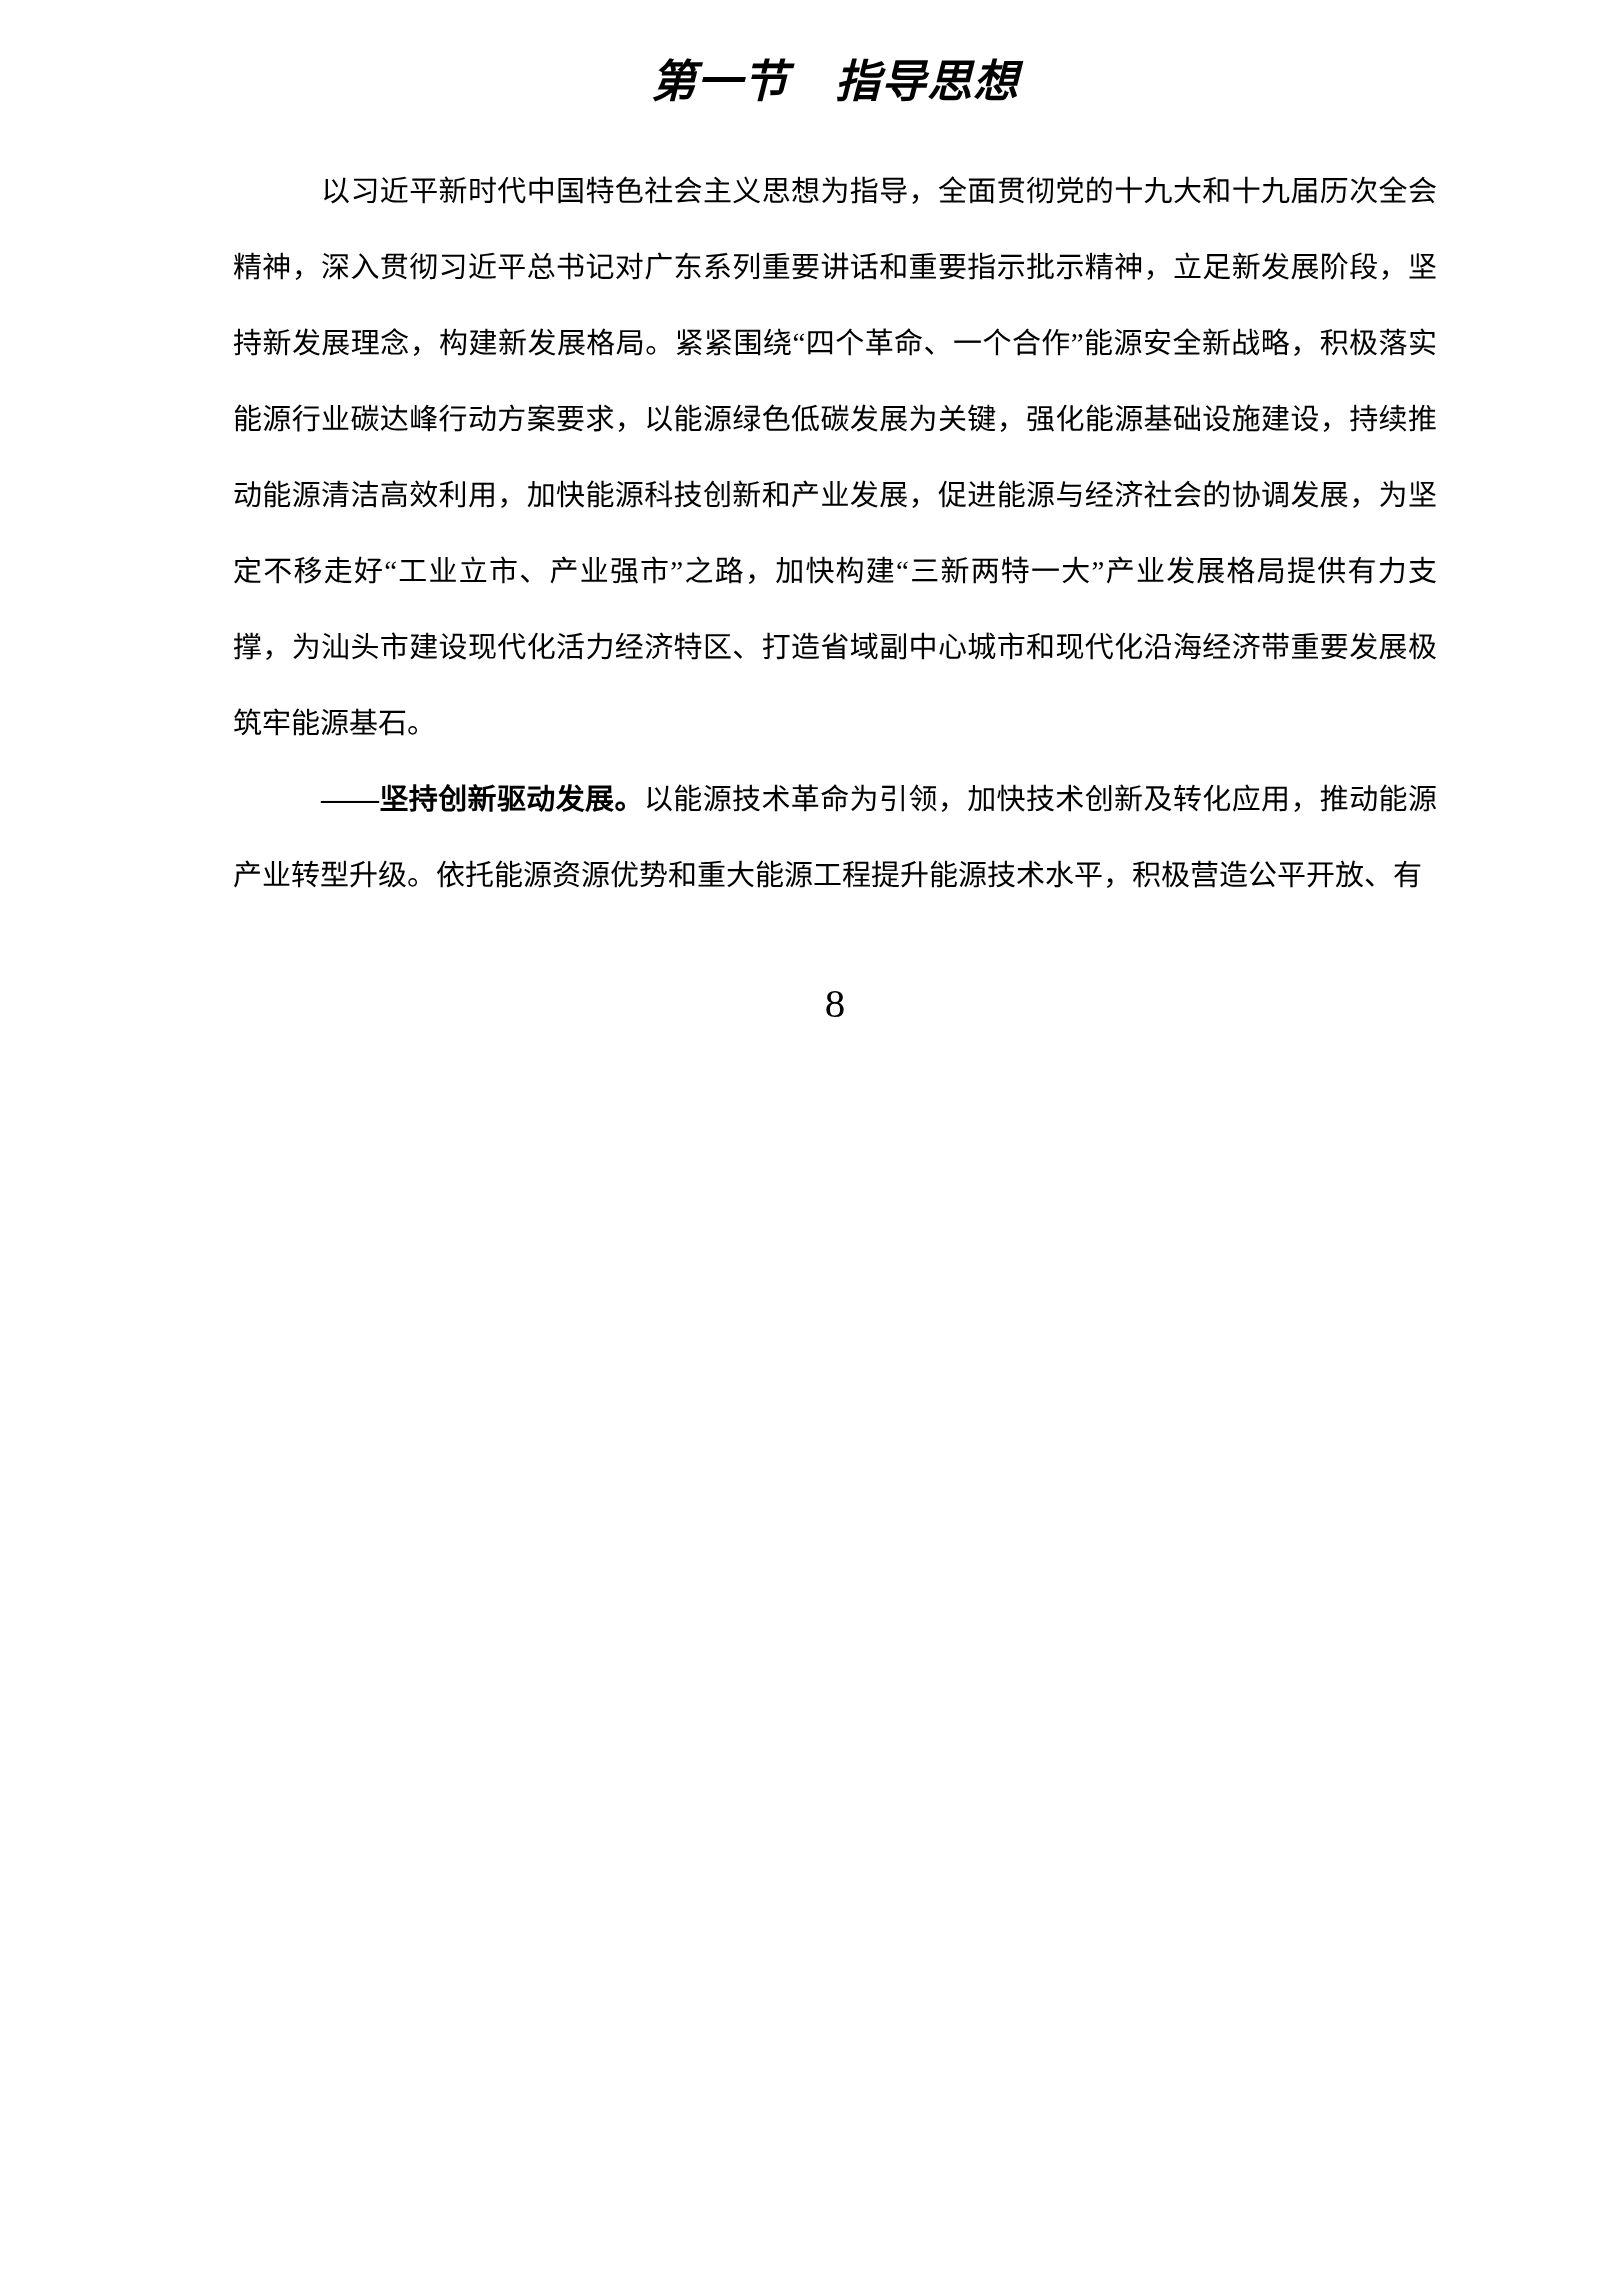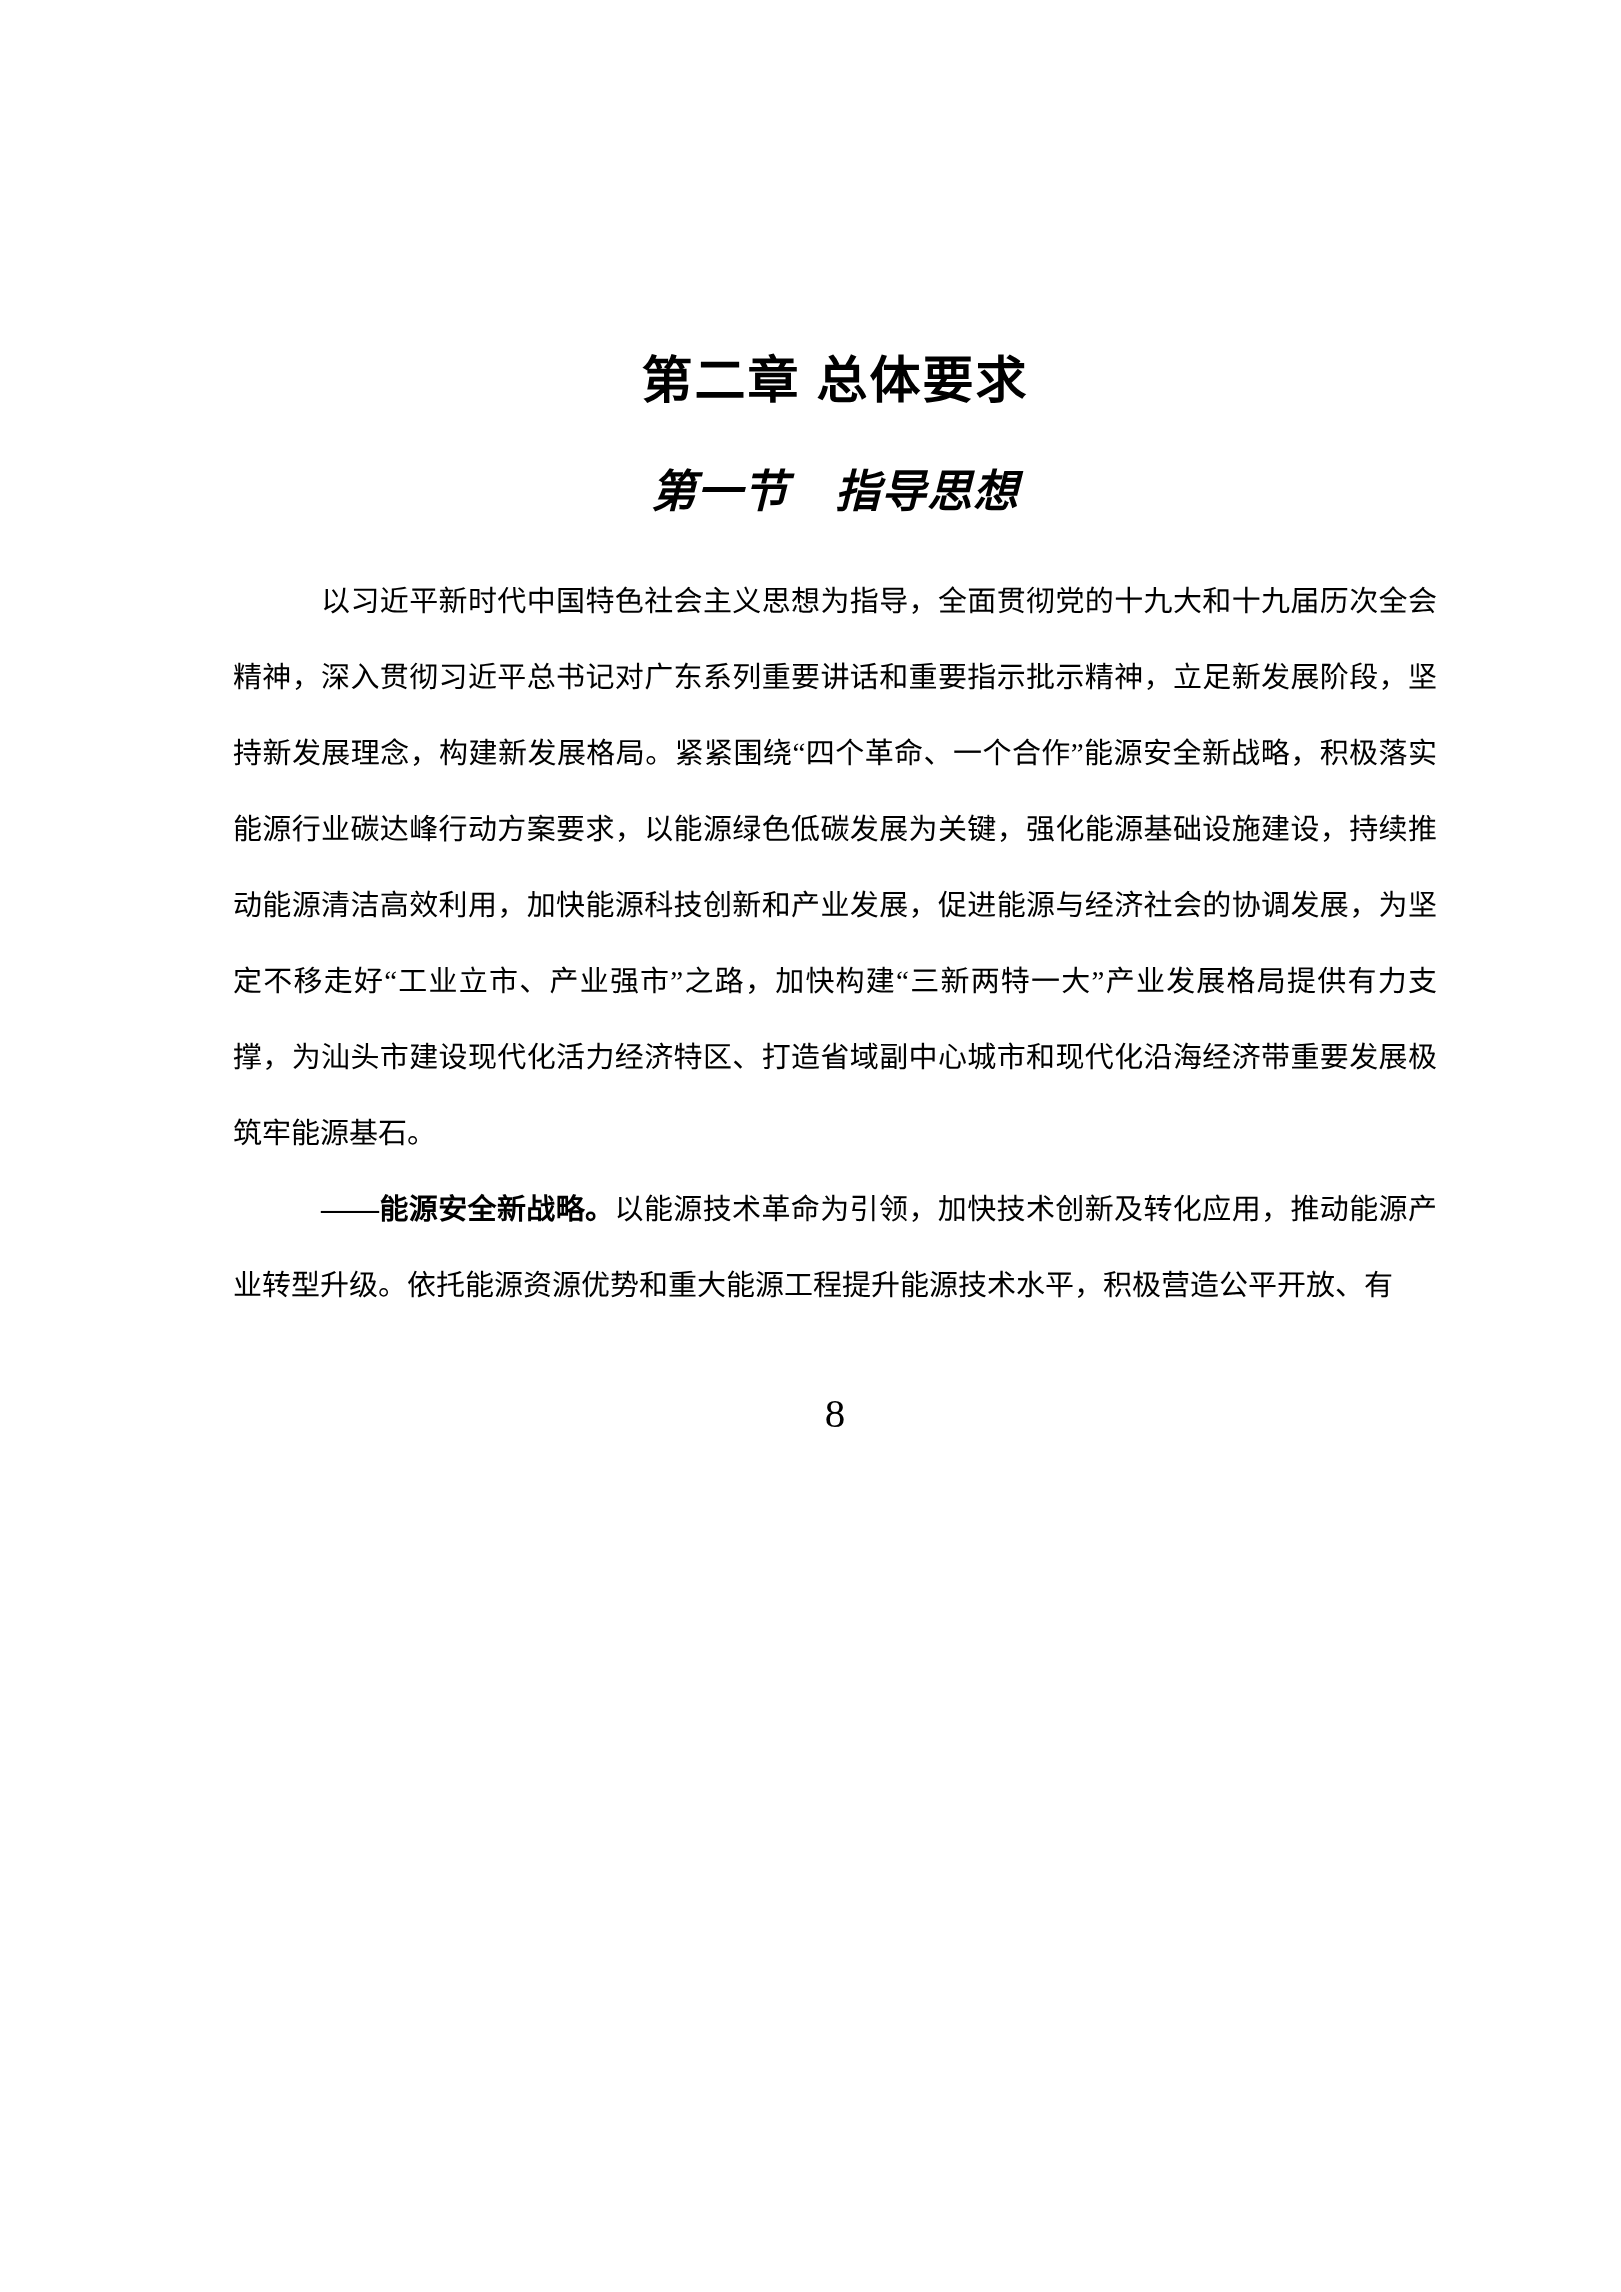--- a/index.html
+++ b/index.html
@@ -68,27 +68,26 @@
     font-size: 41px;
     line-height: 51px;
   }
 </style>
 </head>
 <body>
 
 <div class="page">
   <div class="content">
 
-    <h1 class="chapter-title">第二章 总体要求</h1>
 
     <h2 class="section-title first">第一节　指导思想</h2>
 
     <p class="body-para after-heading">以习近平新时代中国特色社会主义思想为指导，全面贯彻党的十九大和十九届历次全会精神，深入贯彻习近平总书记对广东系列重要讲话和重要指示批示精神，立足新发展阶段，坚持新发展理念，构建新发展格局。紧紧围绕“四个革命、一个合作”能源安全新战略，积极落实能源行业碳达峰行动方案要求，以能源绿色低碳发展为关键，强化能源基础设施建设，持续推动能源清洁高效利用，加快能源科技创新和产业发展，促进能源与经济社会的协调发展，为坚定不移走好“工业立市、产业强市”之路，加快构建“三新两特一大”产业发展格局提供有力支撑，为汕头市建设现代化活力经济特区、打造省域副中心城市和现代化沿海经济带重要发展极筑牢能源基石。</p>
 
 
 
-    <p class="body-para"><span class="lead">——能源安全新战略。</span><span>以能源技术革命为引领，加快技术创新及转化应用，推动能源产业转型升级。依托能源资源优势和重大能源工程提升能源技术水平，积极营造公平开放、有</span></p>
+    <p class="body-para"><span class="lead">——坚持创新驱动发展。</span><span>以能源技术革命为引领，加快技术创新及转化应用，推动能源产业转型升级。依托能源资源优势和重大能源工程提升能源技术水平，积极营造公平开放、有</span></p>
 
     <div class="page-number">8</div>
 
   </div>
 </div>
 
 
 </body></html>

